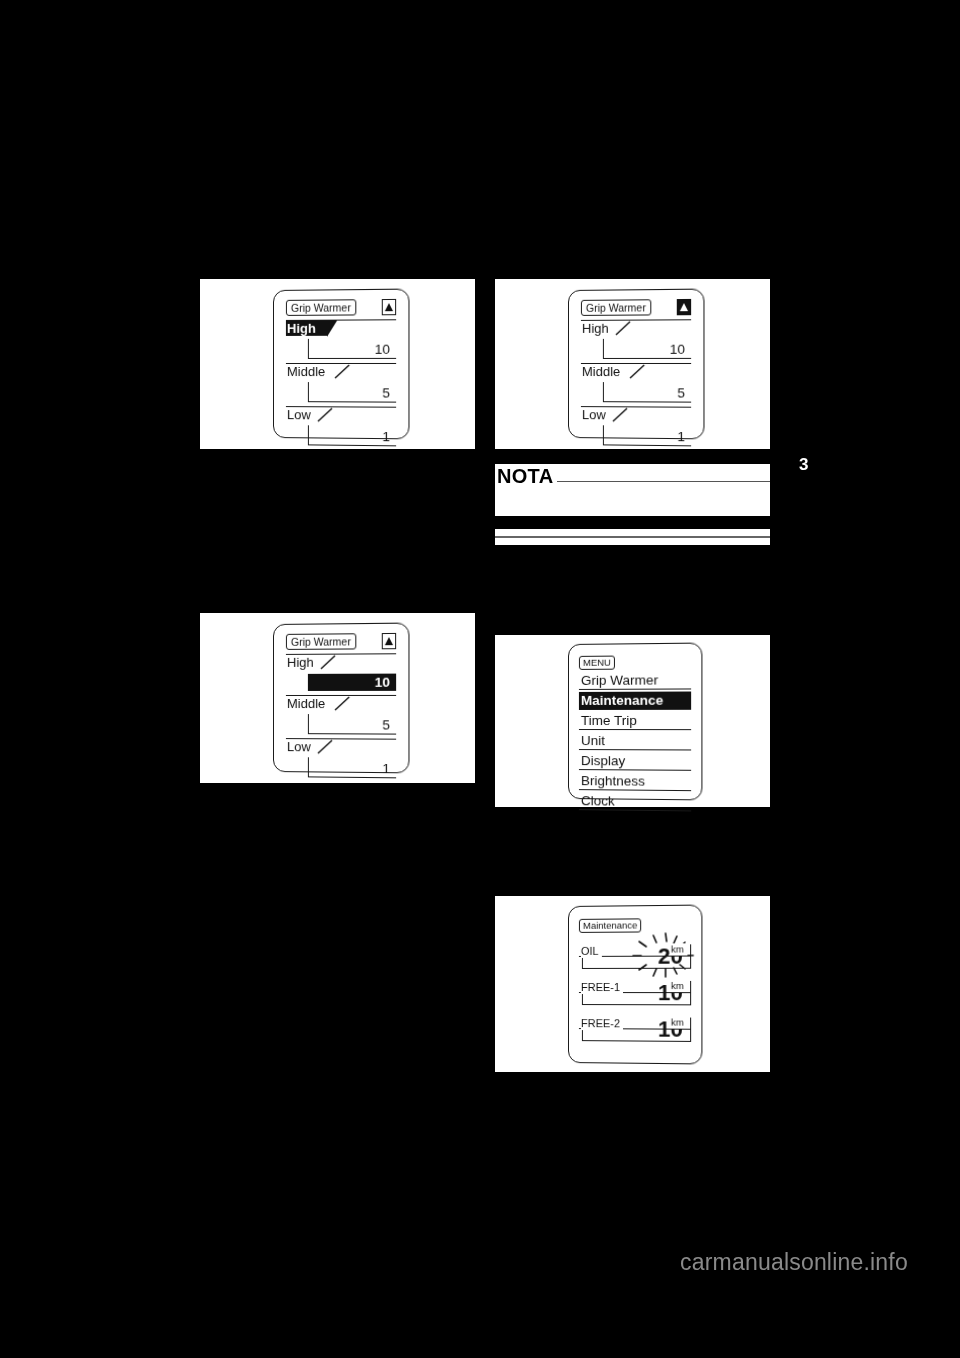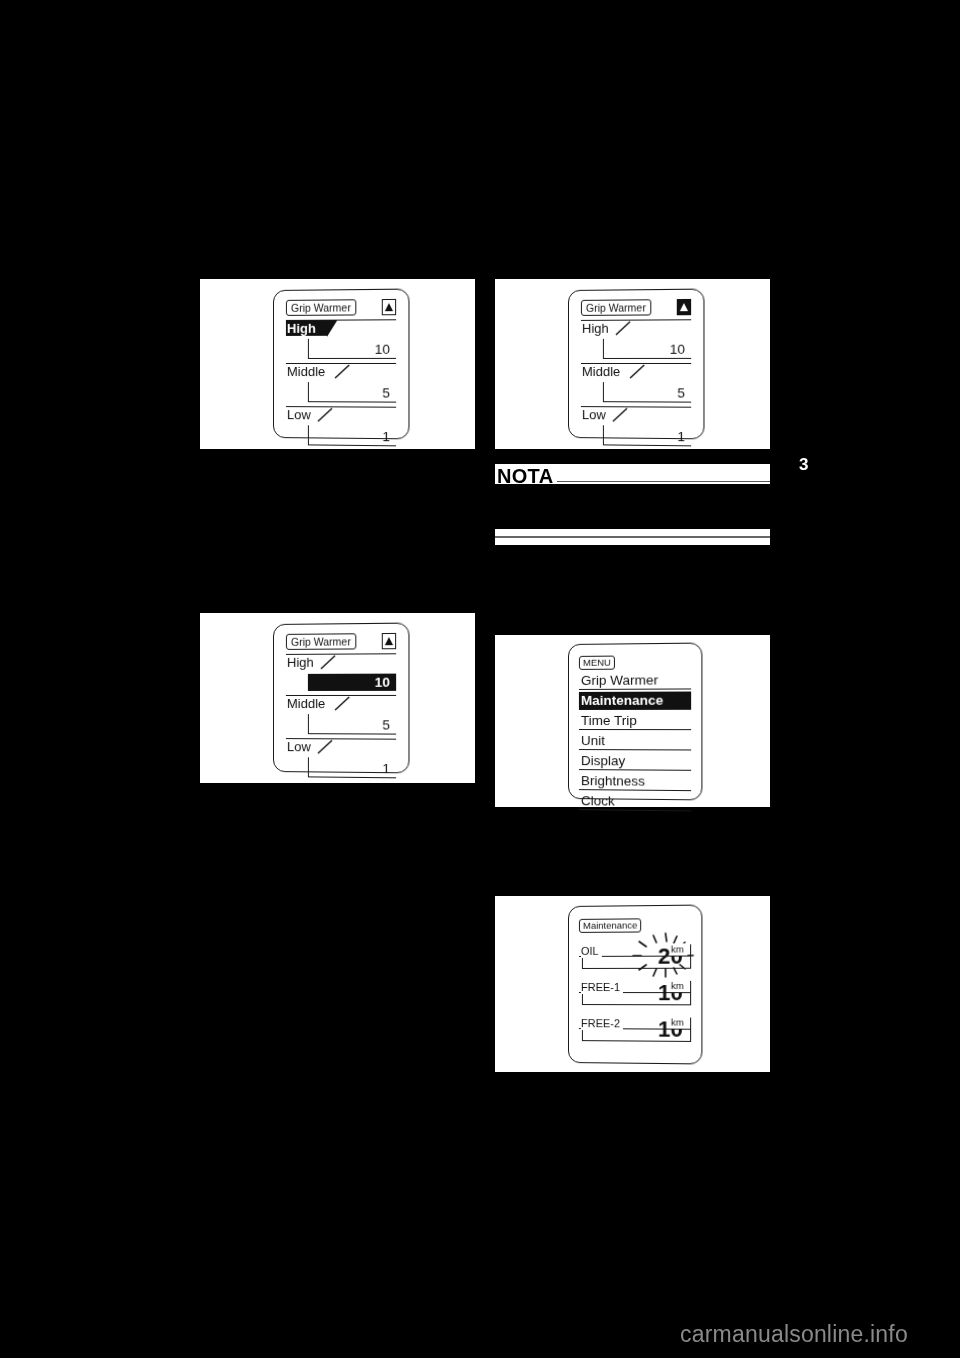--- a/index.html
+++ b/index.html
@@ -358,21 +358,21 @@
         </div>
         <div class="gw-value">
           <span class="num">1</span>
         </div>
       </div>
     </div>
   </div>
 
   <div class="pagetab" style="left:799px; top:455px;">3</div>
 
-  <div class="nota-wrap" style="left:495px; top:464px; width:275px; height:20px;">
+  <div class="nota-wrap" style="left:495px; top:464px; width:275px; height:52px;">
     <div class="nota-head">
       <span class="word">NOTA</span>
       <span class="rule"></span>
     </div>
     <div class="nota-body" style="height:9px;"></div>
   </div>
 
   <div class="nota-foot-band" style="left:495px; top:529px; width:275px; height:16px;">
     <div class="rule2"></div>
   </div>
@@ -501,15 +501,15 @@
           <span class="mline"></span>
           <span class="munit">km</span>
           <div class="mbox">
             <span class="mval">10</span>
           </div>
         </div>
       </div>
     </div>
   </div>
 
-  <div class="watermark" style="left:680px; top:1320px;">carmanualsonline.info</div>
+  <div class="watermark" style="left:680px; top:1248px;">carmanualsonline.info</div>
 
 </div>
 
 </body></html>

